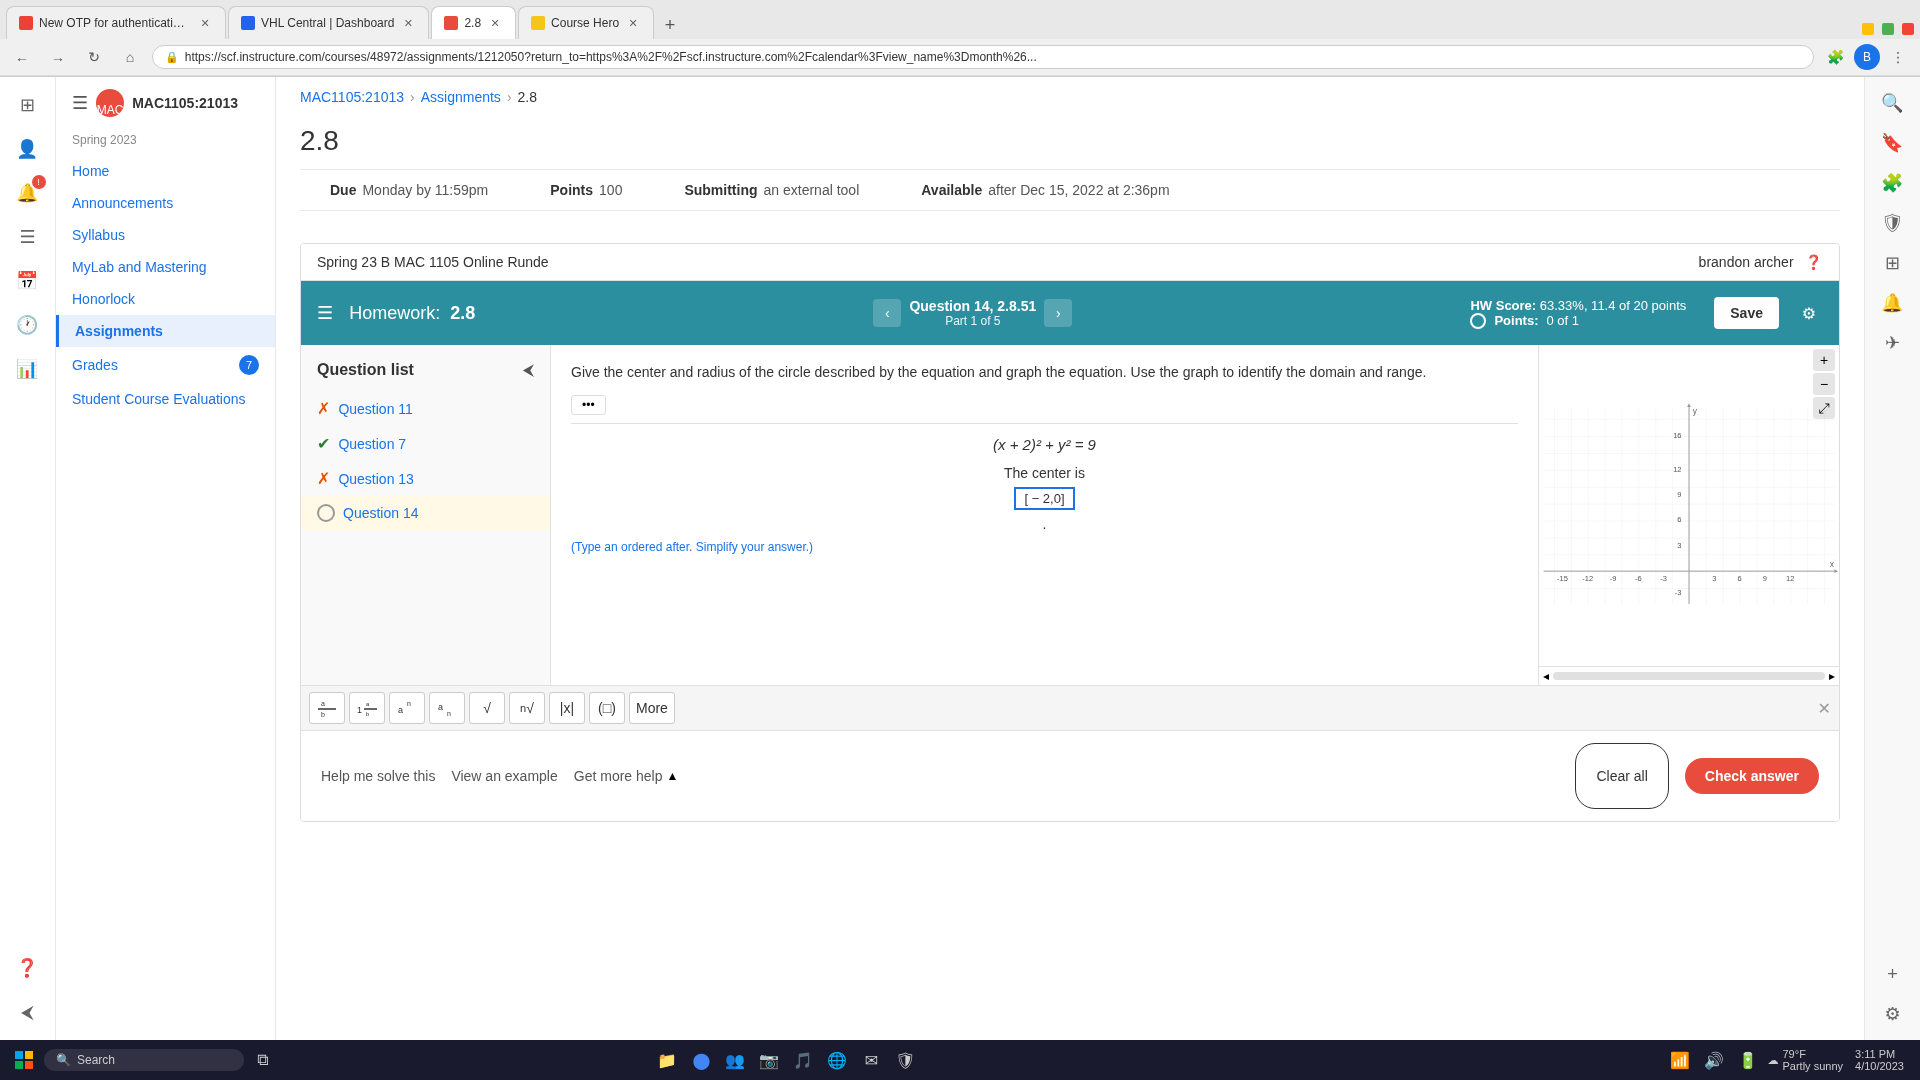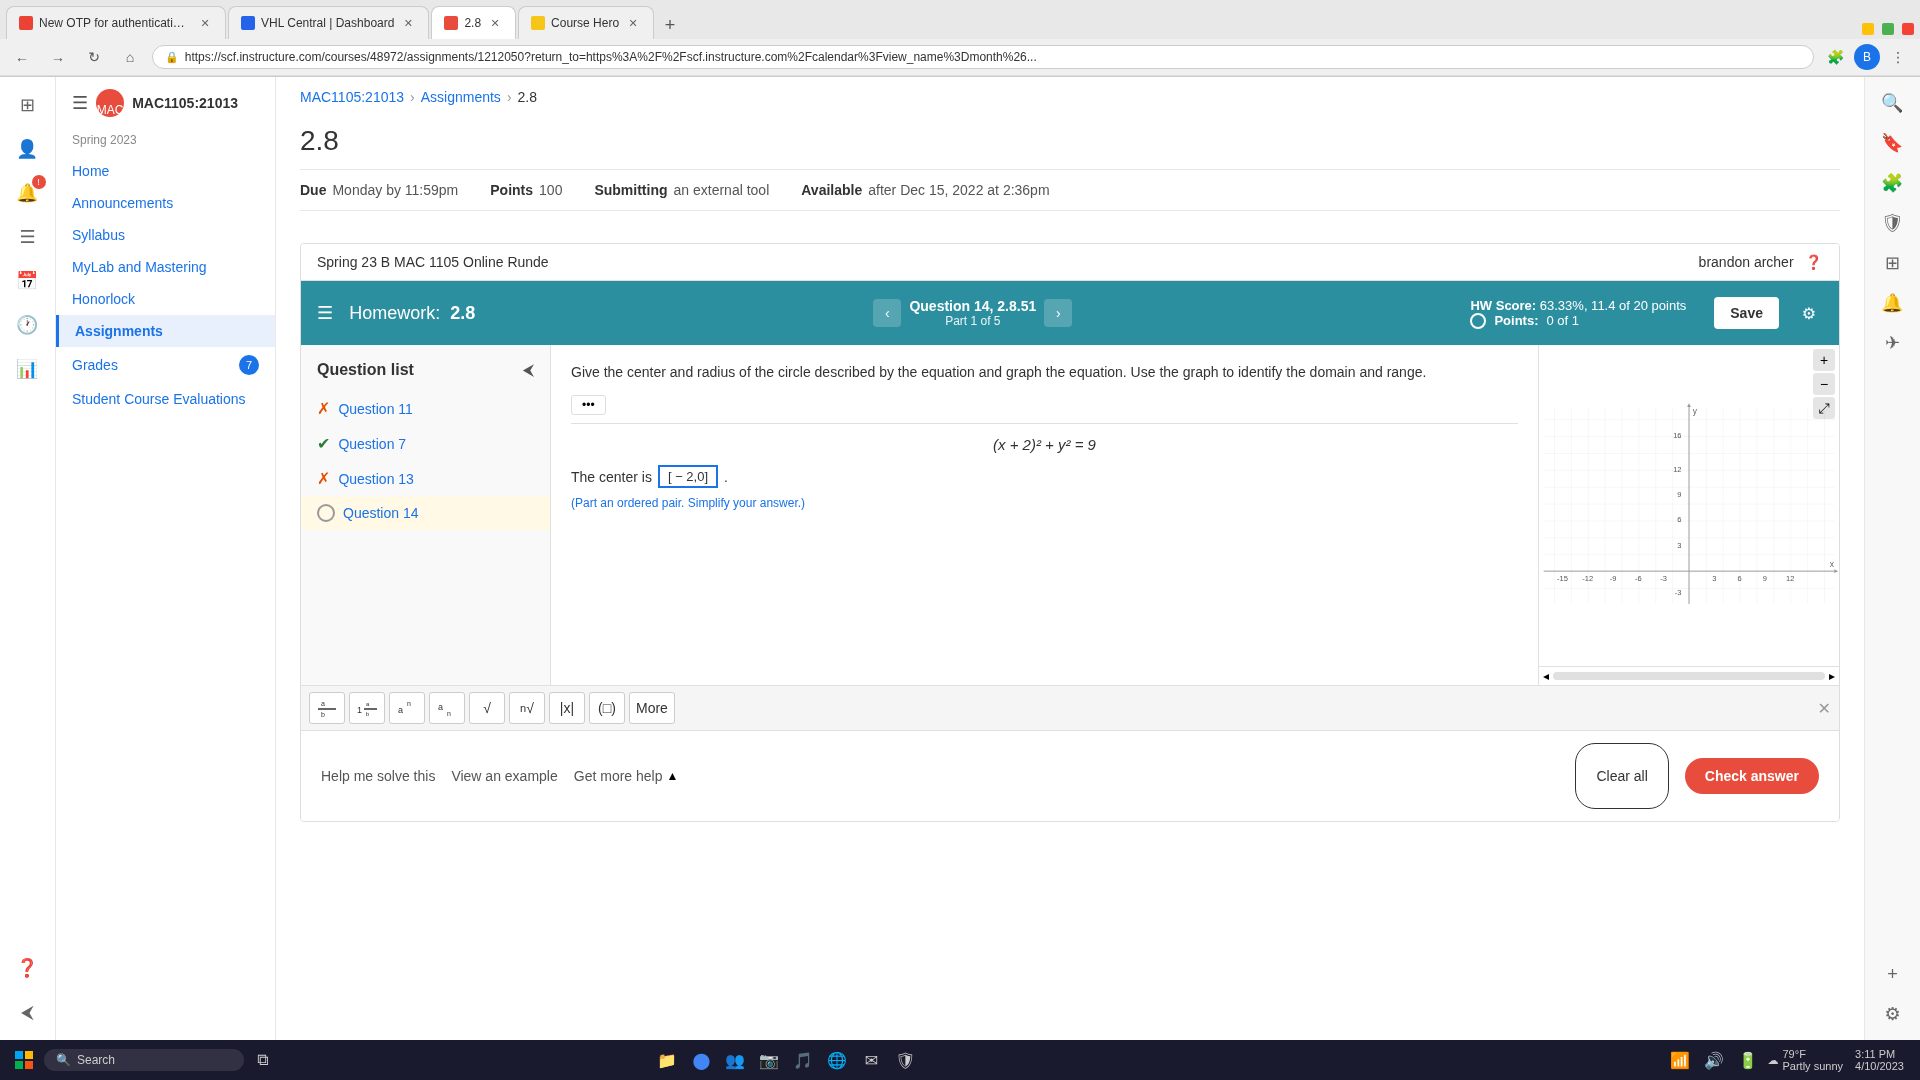--- a/index.html
+++ b/index.html
@@ -45,21 +45,21 @@
     
     .breadcrumb { padding: 12px 24px; font-size: 14px; color: #1a73e8; display: flex; align-items: center; gap: 6px; border-bottom: none; }
     .breadcrumb-sep { color: #999; }
     .breadcrumb-current { color: #333; }
 
     
     .assignment-header { padding: 8px 24px 16px; }
     .assignment-title { font-size: 28px; font-weight: 400; color: #333; margin-bottom: 12px; }
     .assignment-meta { display: flex; gap: 32px; align-items: center; padding: 12px 0; border-top: 1px solid #e8e8e8; border-bottom: 1px solid #e8e8e8; font-size: 14px; }
     .meta-item { display: flex; gap: 6px; align-items: center; }
-    .meta-label { font-weight: 600; color: #333; }
+    .meta-label { font-weight: 600; color: #333; margin-left: 30px; }
     .meta-value { color: #555; }
 
     
     .hw-container { margin: 16px 24px; border: 1px solid #ddd; border-radius: 4px; overflow: hidden; }
     .hw-header-bar { background: #fff; padding: 10px 16px; display: flex; align-items: center; justify-content: space-between; border-bottom: 1px solid #e0e0e0; font-size: 14px; color: #333; }
     .hw-toolbar { background: #2c8fa0; color: white; display: flex; align-items: center; padding: 0 16px; height: 64px; gap: 16px; }
     .hw-menu-icon { font-size: 18px; cursor: pointer; color: white; }
     .hw-title { font-size: 18px; font-weight: 400; }
     .hw-title-num { font-weight: 700; }
     .hw-nav { display: flex; align-items: center; gap: 8px; margin: 0 auto; }
@@ -84,21 +84,21 @@
     .q-status-correct { color: #2e7d32; font-size: 16px; }
     .q-status-partial { color: #e65100; font-size: 16px; }
     .q-status-circle { width: 18px; height: 18px; border: 2px solid #999; border-radius: 50%; display: inline-block; flex-shrink: 0; }
     .q-scroll { height: 220px; overflow-y: auto; }
 
     
     .question-content { flex: 1; padding: 16px 20px; border-right: 1px solid #e0e0e0; overflow-y: auto; }
     .q-text { font-size: 14px; color: #333; line-height: 1.6; margin-bottom: 12px; }
     .q-equation { font-size: 15px; color: #333; text-align: center; margin: 12px 0; font-style: italic; }
     .q-divider { border: none; border-top: 1px solid #e0e0e0; margin: 8px 0; }
-    .q-center-input { font-size: 14px; color: #333; margin-bottom: 8px; display: flex; align-items: center; gap: 6px; flex-wrap: wrap; }
+    .q-center-input { font-size: 14px; color: #333; margin-bottom: 8px; display: flex; align-items: center; gap: 6px; flex-wrap: wrap; flex-direction: column; }
     .q-input-box { border: 2px solid #1a73e8; padding: 2px 8px; font-size: 13px; color: #333; background: #fff; min-width: 60px; display: inline-block; }
     .q-hint { font-size: 12px; color: #1a73e8; }
 
     
     .graph-panel { width: 300px; background: #fff; flex-shrink: 0; display: flex; flex-direction: column; }
     .graph-area { flex: 1; position: relative; overflow: hidden; }
     .graph-zoom { position: absolute; right: 4px; top: 4px; display: flex; flex-direction: column; gap: 2px; }
     .graph-zoom-btn { width: 22px; height: 22px; background: rgba(0,0,0,0.1); border-radius: 3px; display: flex; align-items: center; justify-content: center; cursor: pointer; font-size: 14px; }
 
     
@@ -325,21 +325,21 @@
           </div>
           <hr class="q-divider">
           <div class="q-equation">
             <span>(x + 2)² + y² = 9</span>
           </div>
           <div class="q-center-input">
             <span>The center is</span>
             <span class="q-input-box">[ − 2,0]</span>
             <span>.</span>
           </div>
-          <div class="q-hint">(Part an ordered pair. Simplify your answer.)</div>
+          <div class="q-hint">(Type an ordered after. Simplify your answer.)</div>
         </div>
 
         <div class="graph-panel">
           <div class="graph-area" style="height:220px;">
             <svg class="graph-svg" viewBox="-160 -180 320 220">
 
               <defs>
                 <pattern id="grid" width="18" height="18" patternUnits="userSpaceOnUse">
                   <path d="M 18 0 L 0 0 0 18" fill="none" stroke="#ddd" stroke-width="0.5"></path>
                 </pattern>

